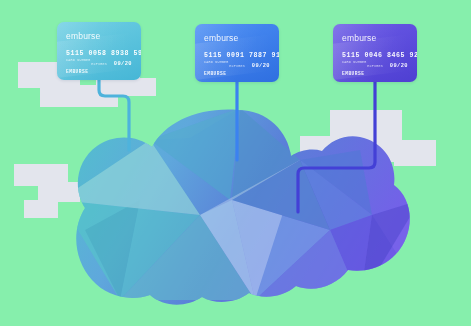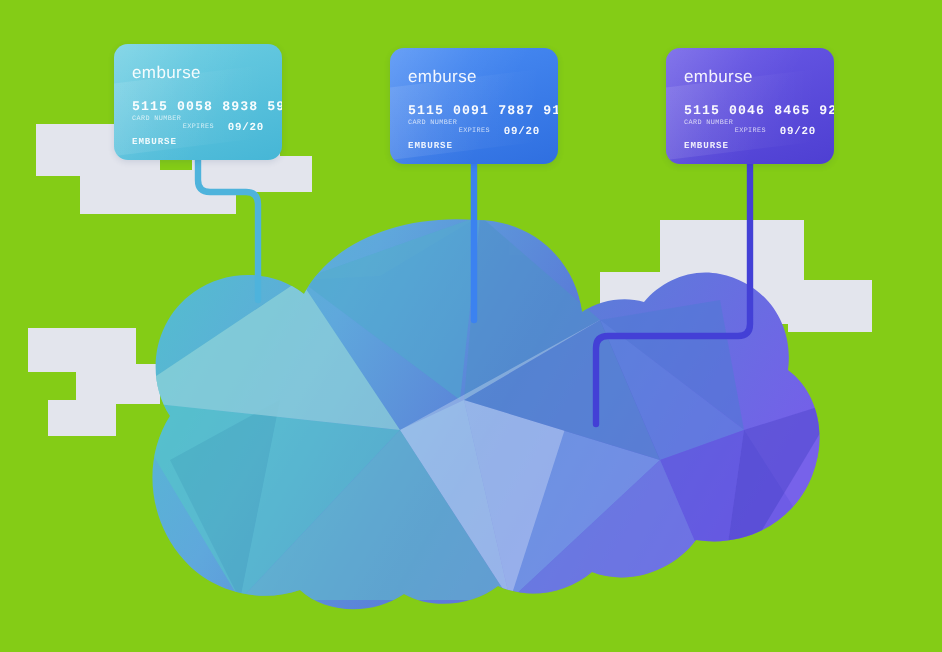--- a/index.html
+++ b/index.html
@@ -1,17 +1,17 @@
 <!DOCTYPE html>
 <html><head>
 <meta charset="utf-8">
 <style>
   html,body{margin:0;padding:0;background:#ffffff;}
   body{width:471px;height:326px;overflow:hidden;font-family:"Liberation Sans",sans-serif;}
-  #stage{position:relative;width:471px;height:326px;background:#84cc16;}
+  #stage{position:relative;width:471px;height:326px;background:#86efac;}
   .layer{position:absolute;left:0;top:0;width:471px;height:326px;}
   .blk{position:absolute;background:#e3e5ed;}
   .card{position:absolute;border-radius:7px;overflow:hidden;box-shadow:0 1px 3px rgba(40,60,110,.13);}
   .card .sheen{position:absolute;left:0;top:0;width:100%;height:100%;
     background:linear-gradient(118deg,rgba(255,255,255,.17) 0%,rgba(255,255,255,.045) 38%,rgba(255,255,255,0) 62%);}
   .card .sheen2{position:absolute;left:-18%;top:24%;width:150%;height:62%;
     background:linear-gradient(100deg,rgba(255,255,255,.13),rgba(255,255,255,0) 70%);
     transform:rotate(-7deg);}
   .brand{position:absolute;left:9px;top:9px;font-size:8.5px;letter-spacing:.2px;
     color:rgba(255,255,255,.93);font-weight:400;}

